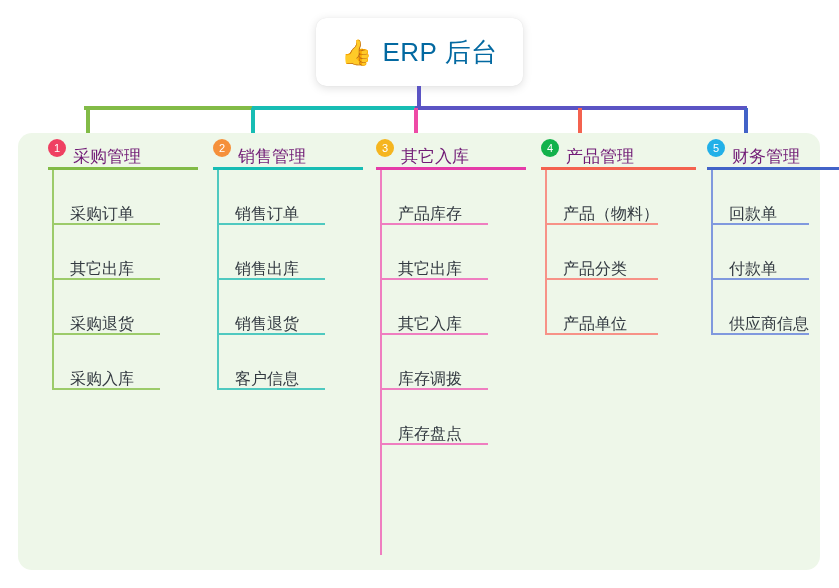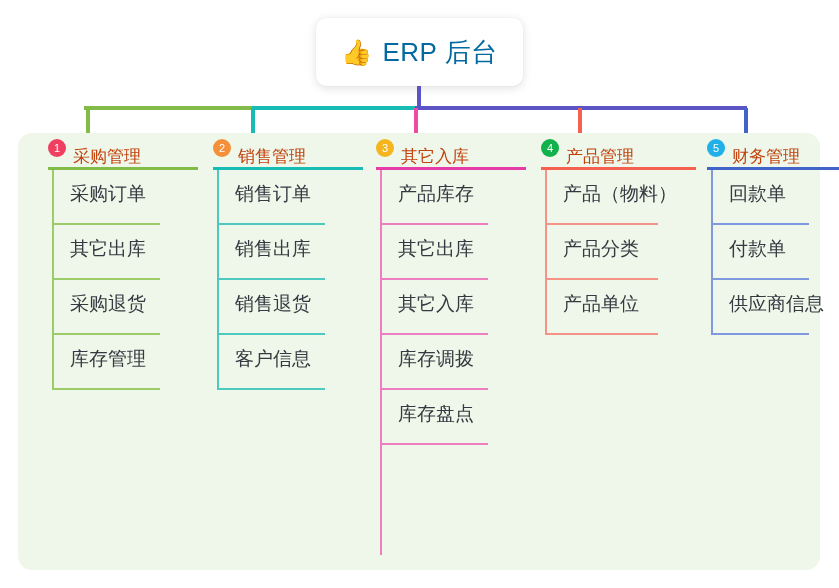--- a/index.html
+++ b/index.html
@@ -97,21 +97,21 @@
     border-radius: 50%;
     color: #ffffff;
     font-size: 11px;
     line-height: 18px;
     text-align: center;
     font-family: "Liberation Sans", sans-serif;
     flex: none;
   }
   .col-title {
     font-size: 17px;
-    color: #c2410c;
+    color: #701a75;
     white-space: nowrap;
     margin-top: 16px;
   }
   .col-rule {
     height: 3px;
     margin-top: 4px;
   }
 
   .items {
     position: relative;
@@ -123,22 +123,22 @@
     top: 0;
     width: 2px;
   }
   .item {
     position: relative;
     height: 55px;
   }
   .item-label {
     position: absolute;
     left: 37px;
-    bottom: 18px;
-    font-size: 19px;
+    bottom: 0;
+    font-size: 16px;
     color: #333a41;
     white-space: nowrap;
   }
   .item-rule {
     position: absolute;
     left: 19px;
     bottom: 0;
     height: 2px;
   }
 </style>
@@ -180,21 +180,21 @@
             </div>
             <div class="item">
               <span class="item-label">其它出库</span>
               <div class="item-rule" style="background: rgb(156, 203, 106); width: 108px;"></div>
             </div>
             <div class="item">
               <span class="item-label">采购退货</span>
               <div class="item-rule" style="background: rgb(156, 203, 106); width: 108px;"></div>
             </div>
             <div class="item">
-              <span class="item-label">库存管理</span>
+              <span class="item-label">采购入库</span>
               <div class="item-rule" style="background: rgb(156, 203, 106); width: 108px;"></div>
             </div>
           </div>
         </div>
         <div class="column" style="left: 180px;">
           <div class="col-header">
             <span class="badge" style="background: rgb(245, 144, 58);">2</span>
             <span class="col-title">销售管理</span>
           </div>
           <div class="col-rule" style="background: rgb(23, 189, 180); width: 150px; margin-left: 15px;"></div>

